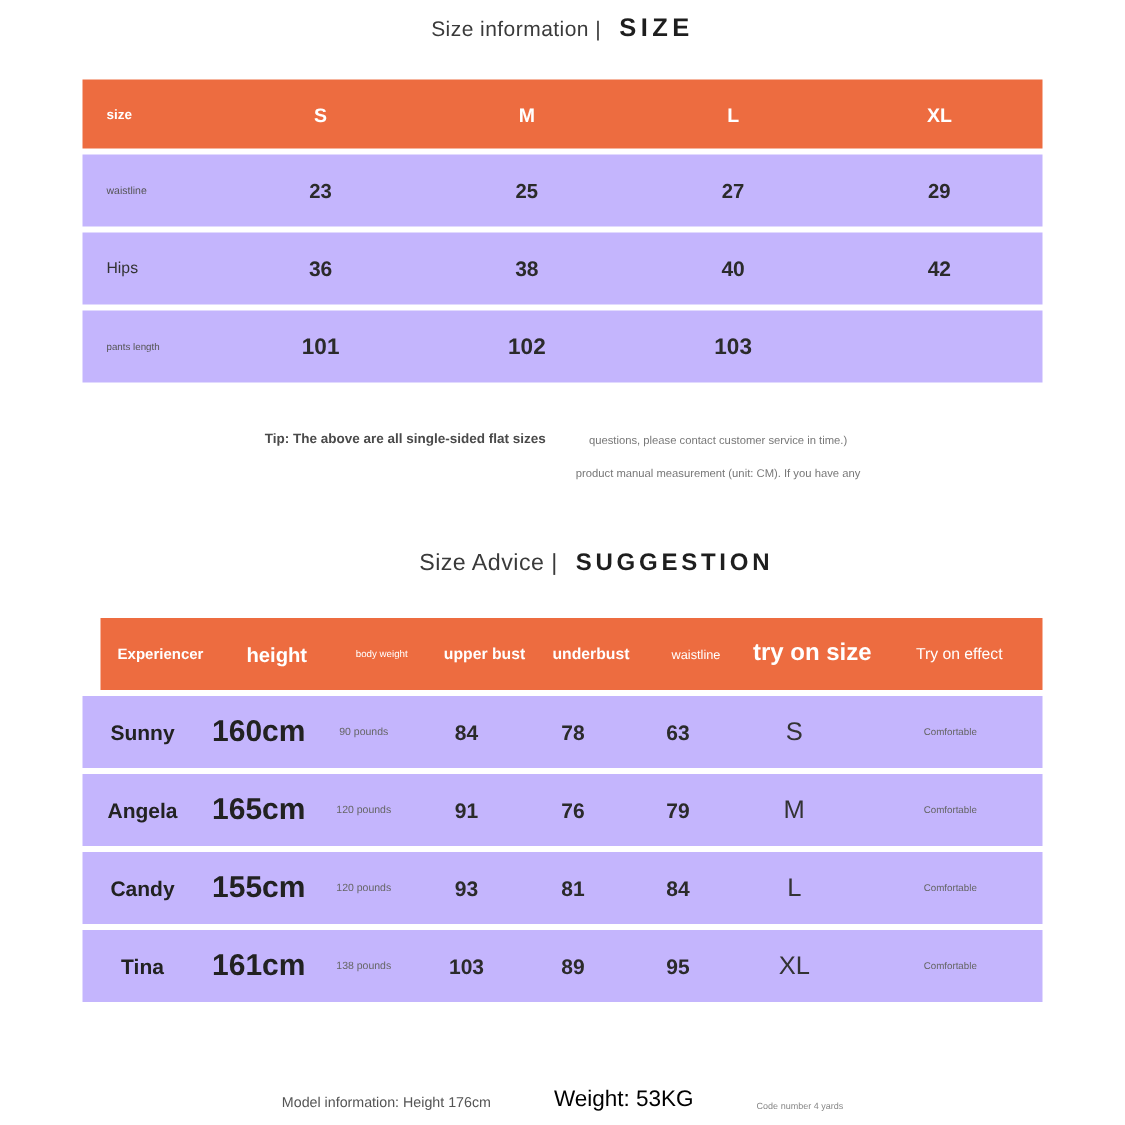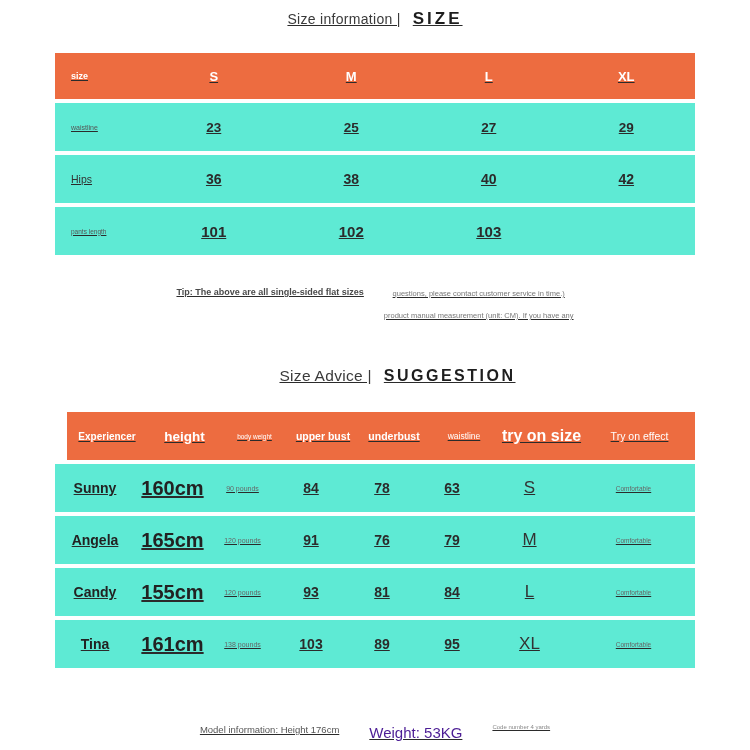--- a/index.html
+++ b/index.html
@@ -3,42 +3,42 @@
 <meta charset="utf-8">
 <style>
   * { margin:0; padding:0; box-sizing:border-box; }
   html,body { background:#ffffff; }
   body {
     width:750px; height:750px;
     font-family:"Liberation Sans","DejaVu Sans",sans-serif;
     color:#2b2b2b;
     overflow:hidden;
   }
-  .page { width:750px; height:750px; position:relative; background:#fff;text-decoration:underline; }
+  .page { width:750px; height:750px; position:relative; background:#fff; }
 
   
   .sec-title {
     display:flex; justify-content:center; align-items:baseline; gap:12px;
   }
   .sec-title.first { padding-top:9px; }
   .sec-title .t-left  { font-size:14px; color:#3a3a3a; letter-spacing:0.3px; }
   .sec-title .t-right { font-size:17px; font-weight:bold; color:#1e1e1e; letter-spacing:3px; }
   .sec-title.second { margin-top:40px;padding-left:45px; }
   .sec-title.second .t-left { font-size:15.5px; }
   .sec-title.second .t-right { font-size:16px; letter-spacing:2.5px; }
 
   
   .tbl { width:640px; margin:0 auto; }
   .tbl .hdr {
     background:var(--accent,#ED6C40);
     color:#fff;
     display:grid; align-items:center;
   }
   .tbl .row {
-    background:#5eead4;
+    background:#c4b5fd;
     display:grid; align-items:center;
     margin-top:4px;
   }
 
   
   .t1 { margin-top:24px; }
   .t1 .hdr, .t1 .row { grid-template-columns:90px repeat(4,1fr); }
   .t1 .hdr { height:46px; }
   .t1 .row { height:48px; }
   .t1 .label { padding-left:16px; text-align:left; }
@@ -83,24 +83,24 @@
   .t2 .cell:nth-child(3) { font-size:7px;  color:#666; }
   .t2 .cell:nth-child(4),
   .t2 .cell:nth-child(5),
   .t2 .cell:nth-child(6) { font-size:14px; font-weight:bold; color:#2b2b2b; }
   .t2 .cell:nth-child(7) { font-size:17px; font-weight:normal; color:#333; }
   .t2 .cell:nth-child(8) { font-size:6.5px; color:#666; }
 
   
   .footer {
     margin-top:56px;
-    display:flex; justify-content:center; align-items:flex-start; gap:30px;
+    display:flex; justify-content:center; align-items:flex-end; gap:42px;
   }
   .footer .f-model  { font-size:9.5px; color:#555; }
-  .footer .f-weight { font-size:15px;  color:#4c1d95; }
+  .footer .f-weight { font-size:15px;  color:#000000; }
   .footer .f-code   { font-size:6px;   color:#888; }
 </style>
 </head>
 <body>
 
 <div class="page">
 
   <div class="sec-title first">
     <span class="t-left">Size information |</span>
     <span class="t-right">SIZE</span>

